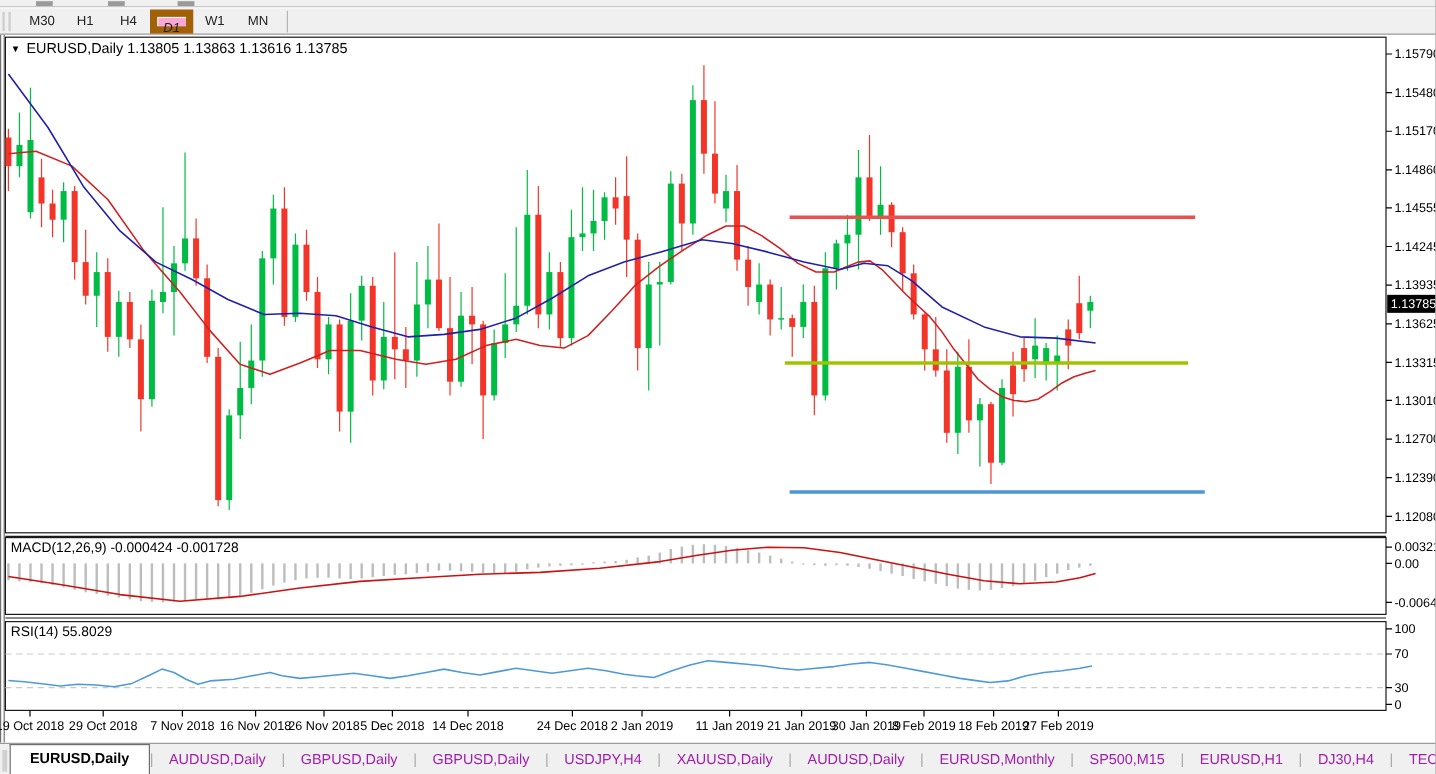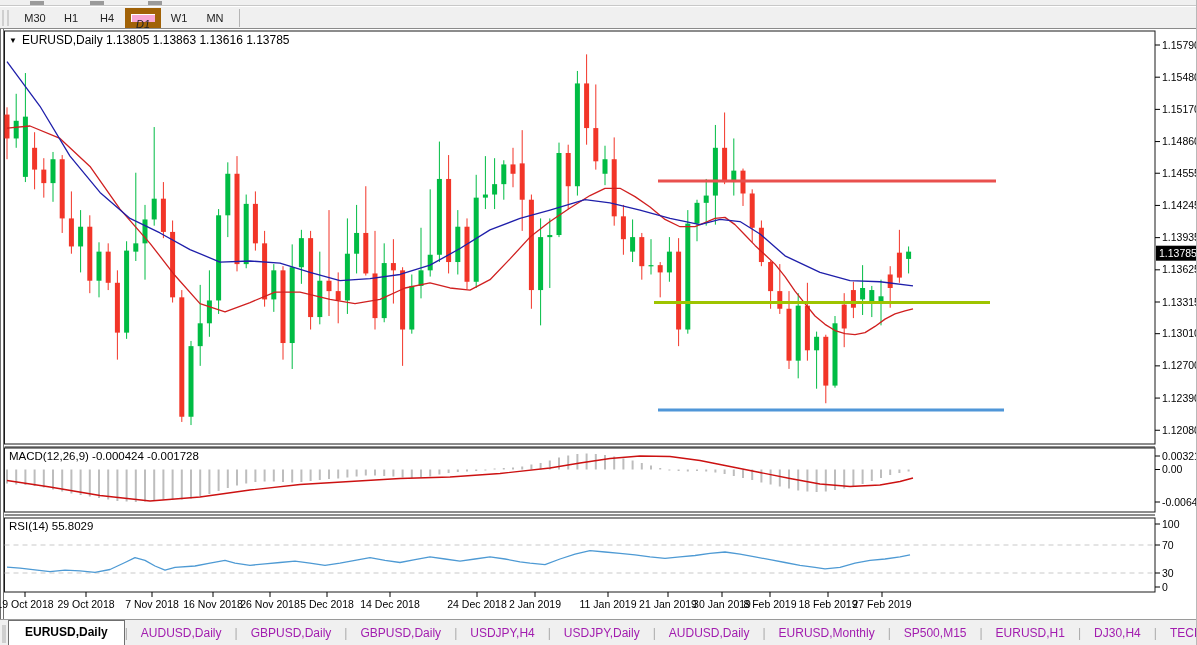--- a/index.html
+++ b/index.html
@@ -460,21 +460,21 @@
         <div class="tab active">EURUSD,Daily</div>
         <span class="tab-sep">|</span>
         <div class="tab">AUDUSD,Daily</div>
         <span class="tab-sep">|</span>
         <div class="tab">GBPUSD,Daily</div>
         <span class="tab-sep">|</span>
         <div class="tab">GBPUSD,Daily</div>
         <span class="tab-sep">|</span>
         <div class="tab">USDJPY,H4</div>
         <span class="tab-sep">|</span>
-        <div class="tab">USDJPY,Daily</div>
+        <div class="tab">XAUUSD,Daily</div>
         <span class="tab-sep">|</span>
         <div class="tab">AUDUSD,Daily</div>
         <span class="tab-sep">|</span>
         <div class="tab">EURUSD,Monthly</div>
         <span class="tab-sep">|</span>
         <div class="tab">SP500,M15</div>
         <span class="tab-sep">|</span>
         <div class="tab">EURUSD,H1</div>
         <span class="tab-sep">|</span>
         <div class="tab">DJ30,H4</div>

